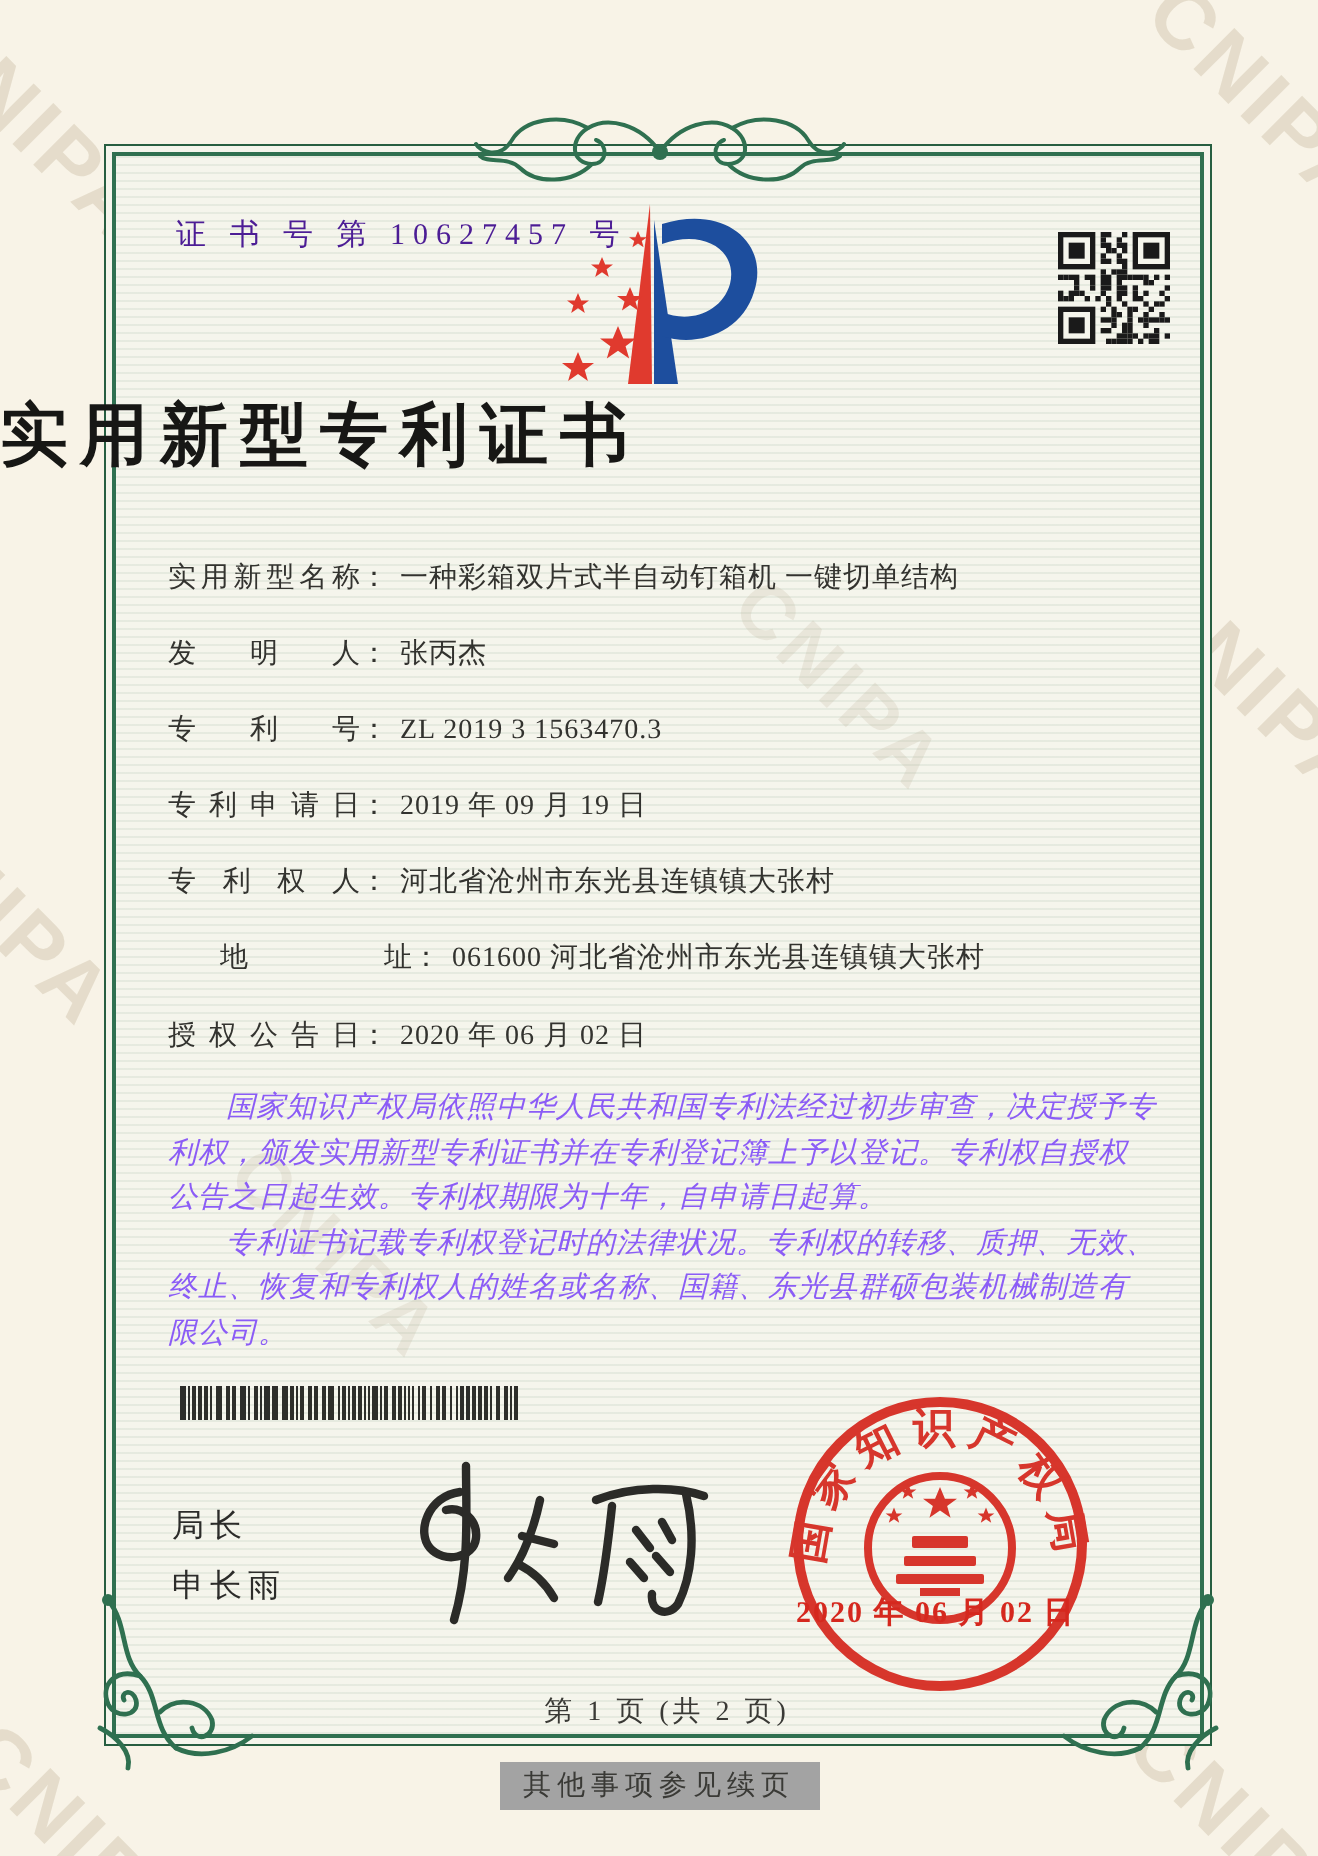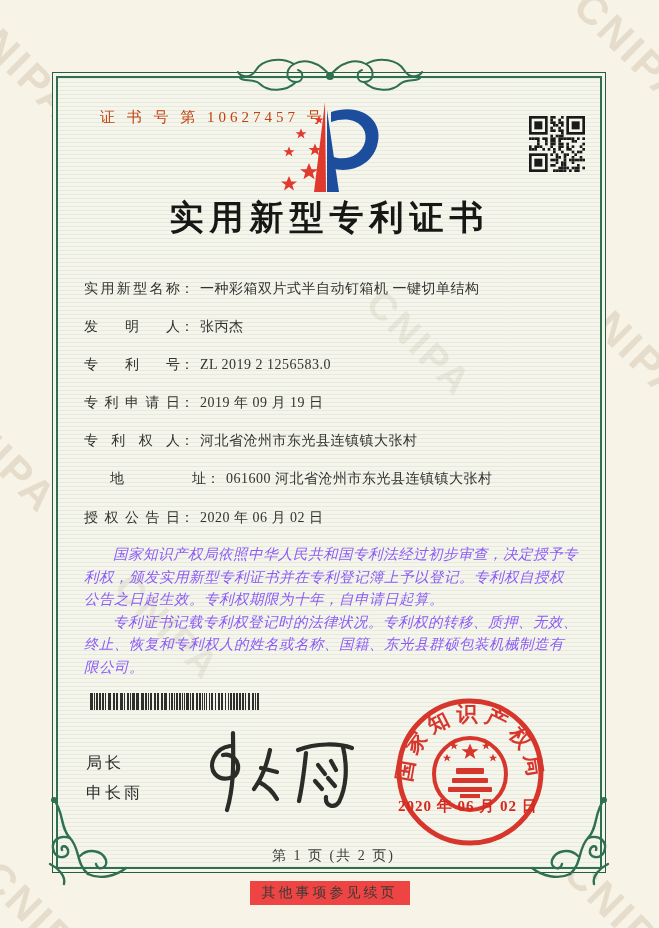--- a/index.html
+++ b/index.html
@@ -28,25 +28,25 @@
   .frame-inner{
     position:absolute;left:3px;top:3px;right:3px;bottom:3px;
     border:2.5px solid #2f7050;box-sizing:border-box;
     background:
       repeating-linear-gradient(180deg,
         rgba(96,138,110,0.10) 0px, rgba(96,138,110,0.10) 1px,
         transparent 1px, transparent 4px);
   }
   
   .cert-no{
-    position:absolute;left:100px;top:108px;font-size:15px;
-    letter-spacing:4px;color:#c2410c;
+    position:absolute;left:88px;top:108px;font-size:15px;
+    letter-spacing:4px;color:#4c1d95;
   }
   .title{
-    position:absolute;left:0;top:195px;width:659px;text-align:center;
+    position:absolute;left:0;top:195px;width:659px;
     font-size:34px;font-weight:bold;letter-spacing:6px;color:#171715;
   }
   .row{position:absolute;left:84px;width:500px;font-size:14px;color:#33332f;}
   .lbl{
     display:inline-block;width:96px;text-align:justify;text-align-last:justify;
     vertical-align:top;
   }
   .colon{display:inline-block;margin-right:6px;}
   .val{letter-spacing:0.5px;}
   .grant-no-group{position:absolute;left:345px;top:0;}
@@ -59,21 +59,21 @@
   .director{position:absolute;left:86px;top:753px;font-size:16px;letter-spacing:3px;color:#2c2c2a;}
   .director div{margin-bottom:9px;}
   .page-no{
     position:absolute;left:4px;top:847px;width:659px;text-align:center;
     font-size:14px;letter-spacing:2px;color:#3a3a36;
   }
   .footer-note{
     position:absolute;left:0;top:881px;width:659px;text-align:center;
   }
   .footer-note span{
-    display:inline-block;background:#ef4444;padding:3px 12px;
+    display:inline-block;background:#a3a3a3;padding:3px 12px;
     font-size:14px;letter-spacing:3px;color:#3a3a36;font-family:Liberation Mono, monospace;
   }
   .seal-date{
     position:absolute;left:398px;top:797px;width:160px;
     font-size:15px;color:#d5281e;letter-spacing:1px;font-weight:bold;
   }
 </style>
 </head>
 <body>
 
@@ -279,21 +279,21 @@
 
 <div class="title">实用新型专利证书</div>
 
 <div class="row" style="top:280px;">
   <span class="lbl">实用新型名称</span><span class="colon">：</span><span class="val">一种彩箱双片式半自动钉箱机 一键切单结构</span>
 </div>
 <div class="row" style="top:318px;">
   <span class="lbl">发明人</span><span class="colon">：</span><span class="val">张丙杰</span>
 </div>
 <div class="row" style="top:356px;">
-  <span class="lbl">专利号</span><span class="colon">：</span><span class="val">ZL 2019 2 1256583.0</span>
+  <span class="lbl">专利号</span><span class="colon">：</span><span class="val">ZL 2019 3 1563470.3</span>
 </div>
 <div class="row" style="top:394px;">
   <span class="lbl">专利申请日</span><span class="colon">：</span><span class="val">2019 年 09 月 19 日</span>
 </div>
 <div class="row" style="top:432px;">
   <span class="lbl">专利权人</span><span class="colon">：</span><span class="val">河北省沧州市东光县连镇镇大张村</span>
 </div>
 <div class="row" style="top:470px;margin-left:26px;">
   <span class="lbl">地址</span><span class="colon">：</span><span class="val">061600 河北省沧州市东光县连镇镇大张村</span>
 </div>

